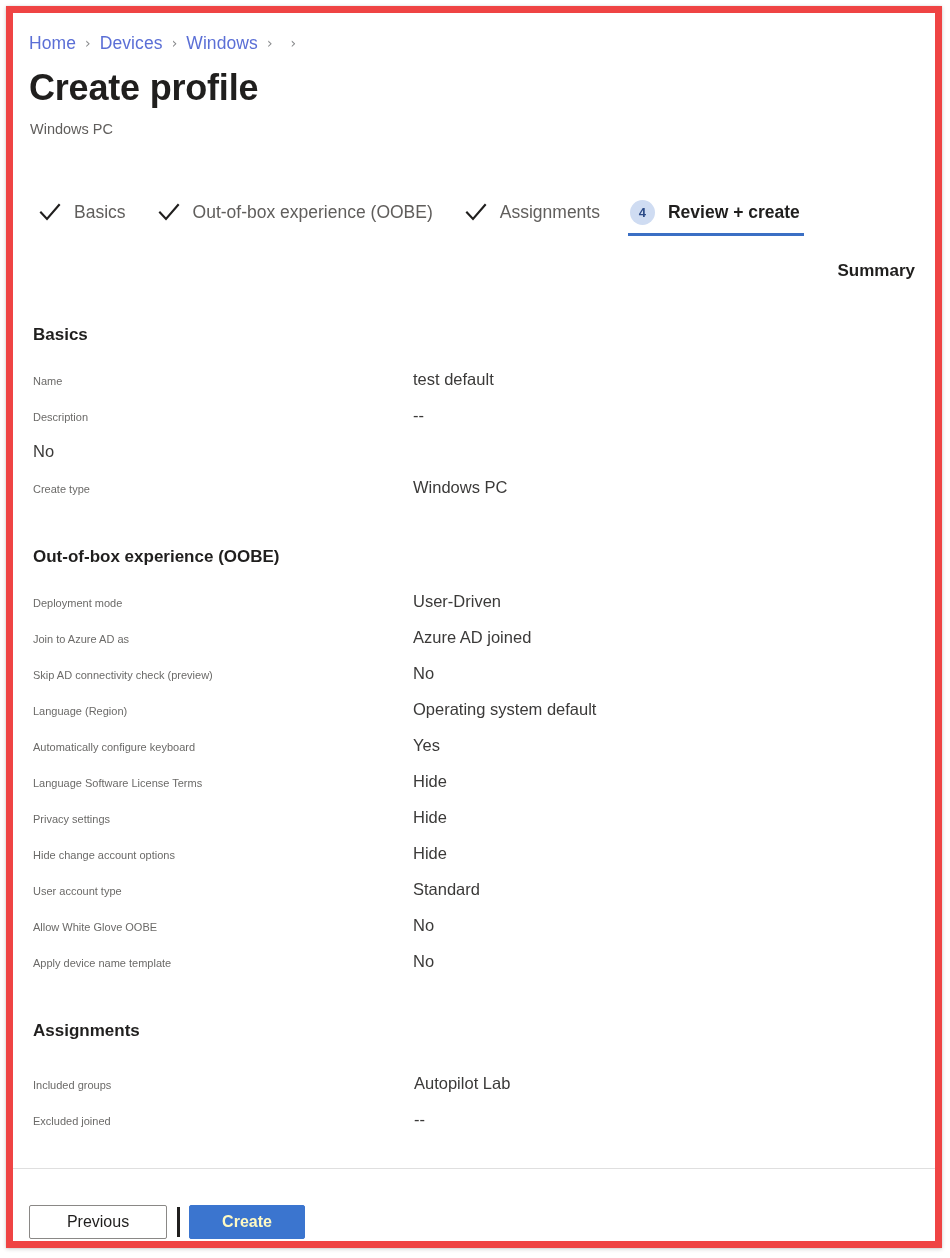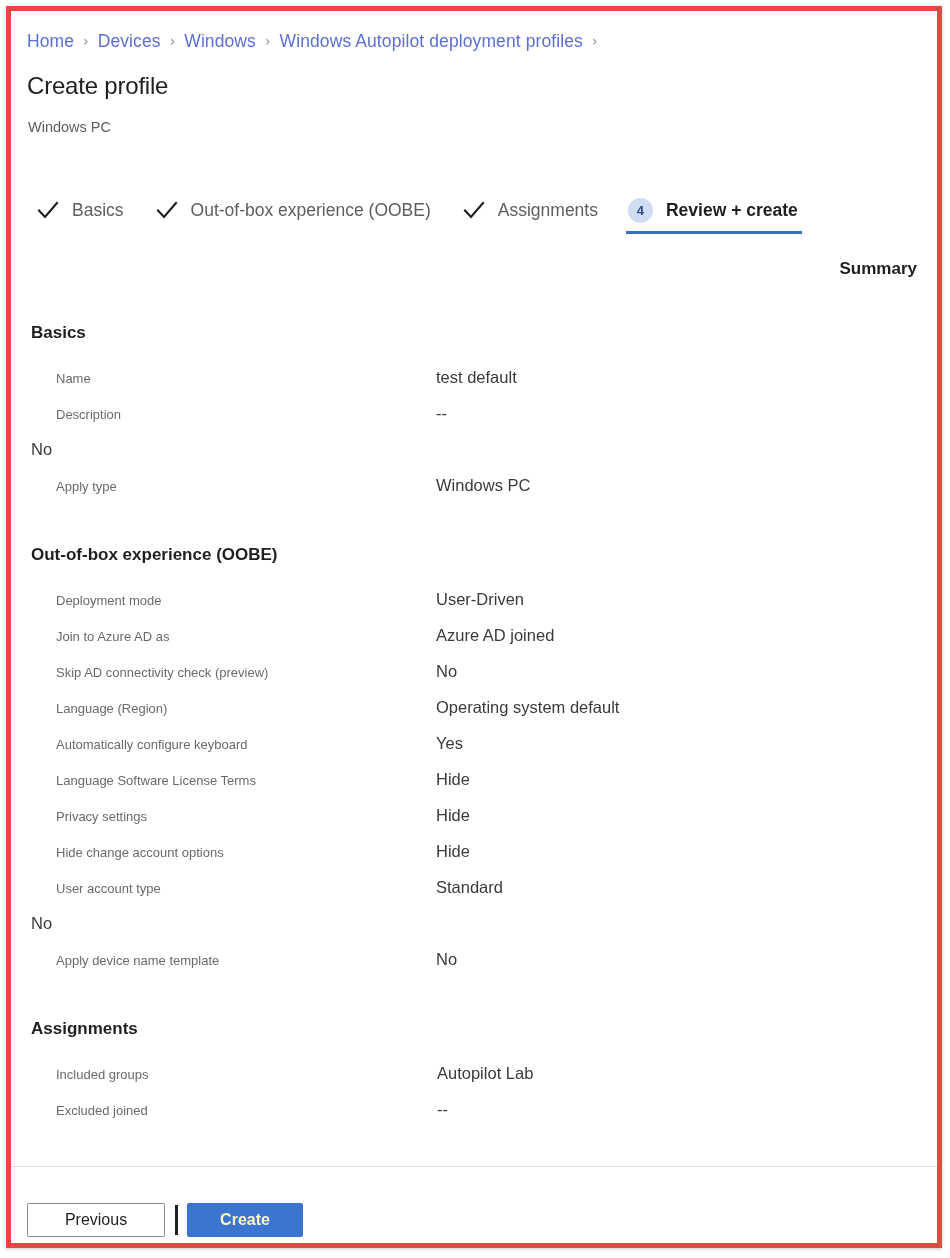--- a/index.html
+++ b/index.html
@@ -16,21 +16,21 @@
   }
 
   
   #blade {
     position: absolute;
     left: 6px;
     top: 6px;
     width: 936px;
     height: 1242px;
     background: #ffffff;
-    border: 5px solid #ef4444;
+    border: 7px solid #ef4444;
     box-shadow: 0 1px 4px rgba(0,0,0,0.18), 0 0 1px rgba(0,0,0,0.12);
     box-sizing: border-box;
     overflow: hidden;
   }
 
   
   #breadcrumb {
     position: absolute;
     left: 16px;
     top: 18px;
@@ -52,22 +52,22 @@
     line-height: 24px;
     margin: 0 9px;
     font-family: "DejaVu Sans", sans-serif;
   }
 
   
   #page-title {
     position: absolute;
     left: 16px;
     top: 56px;
-    font-size: 24px;
-    font-weight: 400;
+    font-size: 36px;
+    font-weight: 700;
     color: #201f1e;
     letter-spacing: -0.2px;
     line-height: 38px;
   }
   #page-subtitle {
     position: absolute;
     left: 17px;
     top: 106px;
     font-size: 14.5px;
     color: #605e5c;
@@ -153,34 +153,33 @@
   .section-title.sub { margin: 0 0 20px 0; }
 
   .kv-row {
     display: flex;
     align-items: baseline;
     height: 36px;
   }
   .kv-key {
     width: 380px;
     flex: none;
-    font-size: 13px;
+    font-size: 11px;
     color: #6b6a68;
     line-height: 24px;
     white-space: nowrap;
-    margin-left: 25px;
   }
   .kv-val {
     font-size: 16.5px;
     color: #3b3a39;
     line-height: 24px;
     white-space: nowrap;
   }
   
-  .section.assignments .kv-val { padding-left: 1px; }
+  .section.assignments .kv-val { padding-left: 1px; margin-top: 8px; }
   .section.assignments .kv-row { height: 36px; }
 
   
   #footer-divider {
     position: absolute;
     left: 0;
     right: 0;
     top: 1155px;
     height: 1px;
     background: #dfdfdf;
@@ -239,21 +238,20 @@
 
 <div id="blade">
 
   <nav id="breadcrumb">
       <span class="crumb-link">Home</span>
       <span class="crumb-sep">›</span>
       <span class="crumb-link">Devices</span>
       <span class="crumb-sep">›</span>
       <span class="crumb-link">Windows</span>
       <span class="crumb-sep">›</span>
-      <span class="crumb-link">Windows Autopilot deployment profiles</span>
       <span class="crumb-sep">›</span>
     </nav>
 
   <div id="page-title">Create profile</div>
   <div id="page-subtitle">Windows PC</div>
 
   <div id="tabstrip">
       <div class="tab">
         <svg class="tab-check" viewBox="0 0 26 26">
           <path d="M4 13.5 L10 20 L22 6" fill="none" stroke="#201f1e" stroke-width="2.1" stroke-linecap="square" stroke-linejoin="miter"></path>
@@ -289,21 +287,21 @@
             <div class="kv-val">test default</div>
           </div>
           <div class="kv-row">
             <div class="kv-key">Description</div>
             <div class="kv-val">--</div>
           </div>
           <div class="kv-row">
             <div class="kv-val">No</div>
           </div>
           <div class="kv-row">
-            <div class="kv-key">Apply type</div>
+            <div class="kv-key">Create type</div>
             <div class="kv-val">Windows PC</div>
           </div>
         </div>
         <div class="section">
           <div class="section-title sub">Out-of-box experience (OOBE)</div>
           <div class="kv-row">
             <div class="kv-key">Deployment mode</div>
             <div class="kv-val">User-Driven</div>
           </div>
           <div class="kv-row">
@@ -332,20 +330,21 @@
           </div>
           <div class="kv-row">
             <div class="kv-key">Hide change account options</div>
             <div class="kv-val">Hide</div>
           </div>
           <div class="kv-row">
             <div class="kv-key">User account type</div>
             <div class="kv-val">Standard</div>
           </div>
           <div class="kv-row">
+            <div class="kv-key">Allow White Glove OOBE</div>
             <div class="kv-val">No</div>
           </div>
           <div class="kv-row">
             <div class="kv-key">Apply device name template</div>
             <div class="kv-val">No</div>
           </div>
         </div>
         <div class="section assignments">
           <div class="section-title sub">Assignments</div>
           <div class="kv-row">

